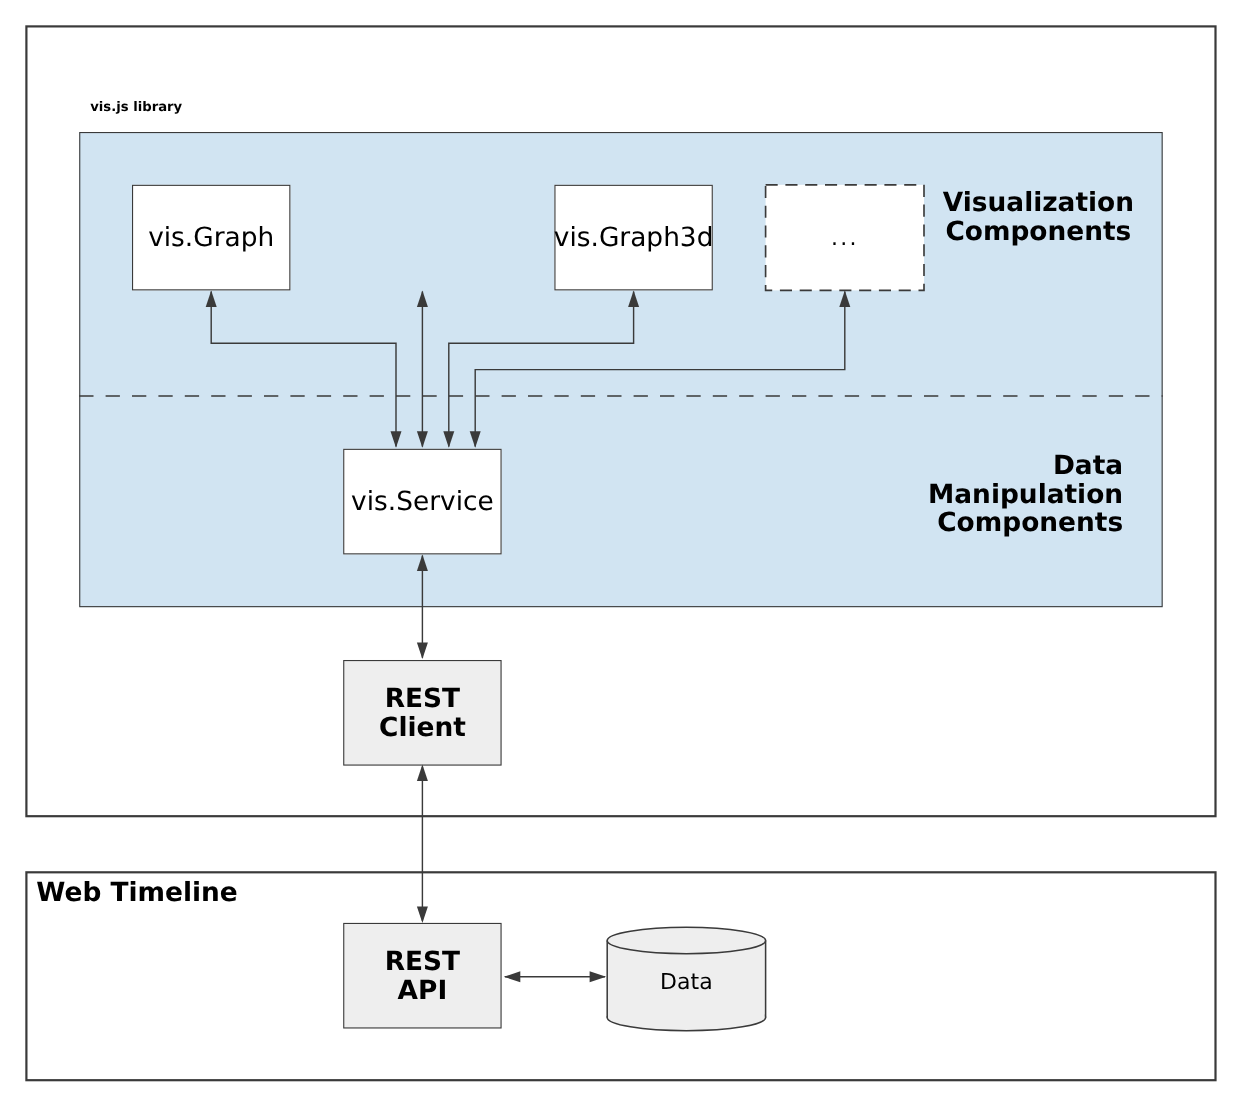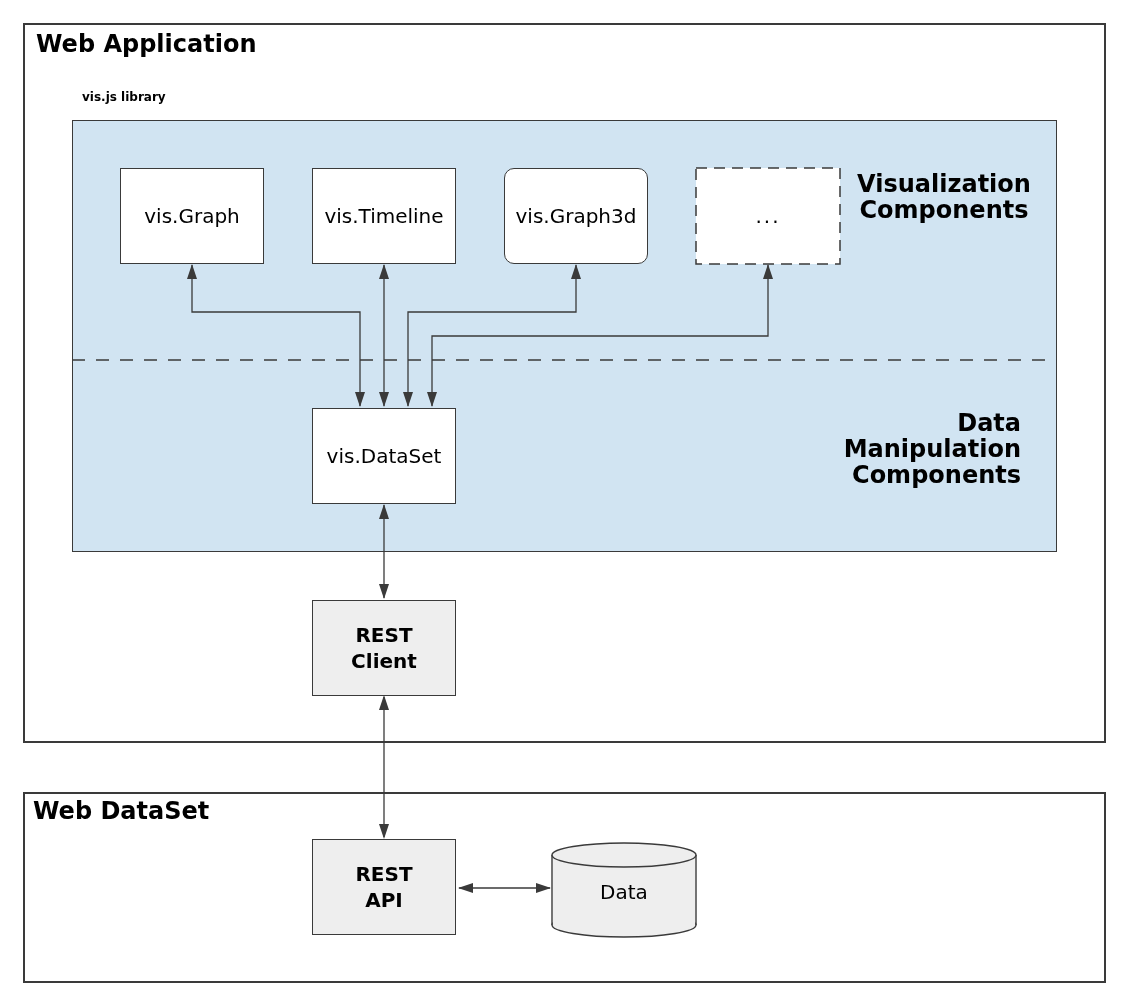--- a/index.html
+++ b/index.html
@@ -9,21 +9,21 @@
   html,body{margin:0;padding:0;background:var(--background);}
   .canvas{position:relative;width:1128px;height:1008px;background:var(--background);
           font-family:"DejaVu Sans","Liberation Sans",sans-serif;color:var(--text);overflow:hidden;}
   .outer-box{position:absolute;border:2px solid var(--border);box-sizing:border-box;background:transparent;z-index:1;}
   .lib-rect{position:absolute;left:72px;top:120px;width:985px;height:432px;box-sizing:border-box;
             background:var(--library-fill);border:1px solid var(--border);z-index:2;}
   .heading{position:absolute;font-weight:bold;font-size:24px;line-height:28px;white-space:nowrap;z-index:6;}
   .sub-heading{position:absolute;font-weight:bold;font-size:12px;line-height:24px;white-space:nowrap;z-index:6;}
   .node{position:absolute;width:144px;height:96px;box-sizing:border-box;background:var(--node-fill);
         border:1px solid var(--border);display:flex;align-items:center;justify-content:center;
-        font-size:20px;line-height:26px;text-align:center;white-space:pre-line;z-index:3;}
+        font-size:24px;line-height:26px;text-align:center;white-space:pre-line;z-index:3;}
   .node.gray{background:var(--service-node-fill);font-weight:bold;}
   .ghost-label{position:absolute;display:flex;align-items:center;justify-content:center;
         font-size:20px;text-align:center;z-index:6;background:transparent;letter-spacing:2px;}
   .cyl-label{position:absolute;left:552px;top:847px;width:144px;height:90px;display:flex;align-items:center;
         justify-content:center;font-size:20px;z-index:6;}
   .section-label{position:absolute;font-weight:bold;font-size:24px;line-height:26px;white-space:pre-line;z-index:6;}
   .viz-label{left:844px;top:171px;width:200px;text-align:center;}
   .datamanip-label{left:821px;top:410px;width:200px;text-align:right;}
   .overlay{position:absolute;left:0;top:0;width:1128px;height:1008px;z-index:5;pointer-events:none;}
   .connector{stroke:var(--connector);stroke-width:1.3;fill:none;}
@@ -35,37 +35,35 @@
   .cyl-side{stroke:var(--border);stroke-width:1.4;}
 </style>
 </head>
 <body>
 
 <div class="canvas">
 
   <div class="outer-box" style="left:23px;top:23px;width:1083px;height:720px;"></div>
   <div class="outer-box" style="left:23px;top:792px;width:1083px;height:191px;"></div>
 
-  <div class="heading" style="left:36px;top:30px;">Web Application</div>
   <div class="sub-heading" style="left:82px;top:85px;">vis.js library</div>
-  <div class="heading" style="left:33px;top:797px;">Web DataSet</div>
+  <div class="heading" style="left:33px;top:797px;">Web Timeline</div>
 
   <div class="lib-rect"></div>
 
   <div class="section-label viz-label">Visualization
 Components</div>
   <div class="section-label datamanip-label">Data
 Manipulation
 Components</div>
 
   <div class="node" style="left:120px;top:168px;">vis.Graph</div>
-  <div class="node" style="left:312px;top:168px;">vis.Timeline</div>
-  <div class="node" style="left:504px;top:168px;border-radius:10px;">vis.Graph3d</div>
+  <div class="node" style="left:504px;top:168px;">vis.Graph3d</div>
   <div class="ghost-label" style="left:696px;top:168px;width:144px;height:96px;">...</div>
-  <div class="node" style="left:312px;top:408px;">vis.DataSet</div>
+  <div class="node" style="left:312px;top:408px;">vis.Service</div>
   <div class="node gray" style="left:312px;top:600px;">REST
 Client</div>
   <div class="node gray" style="left:312px;top:839px;">REST
 API</div>
   <div class="cyl-label">Data</div>
 
   <svg class="overlay" viewBox="0 0 1128 1008">
 
     <rect class="dashed-rect" x="696" y="168" width="144" height="96"></rect>
 

